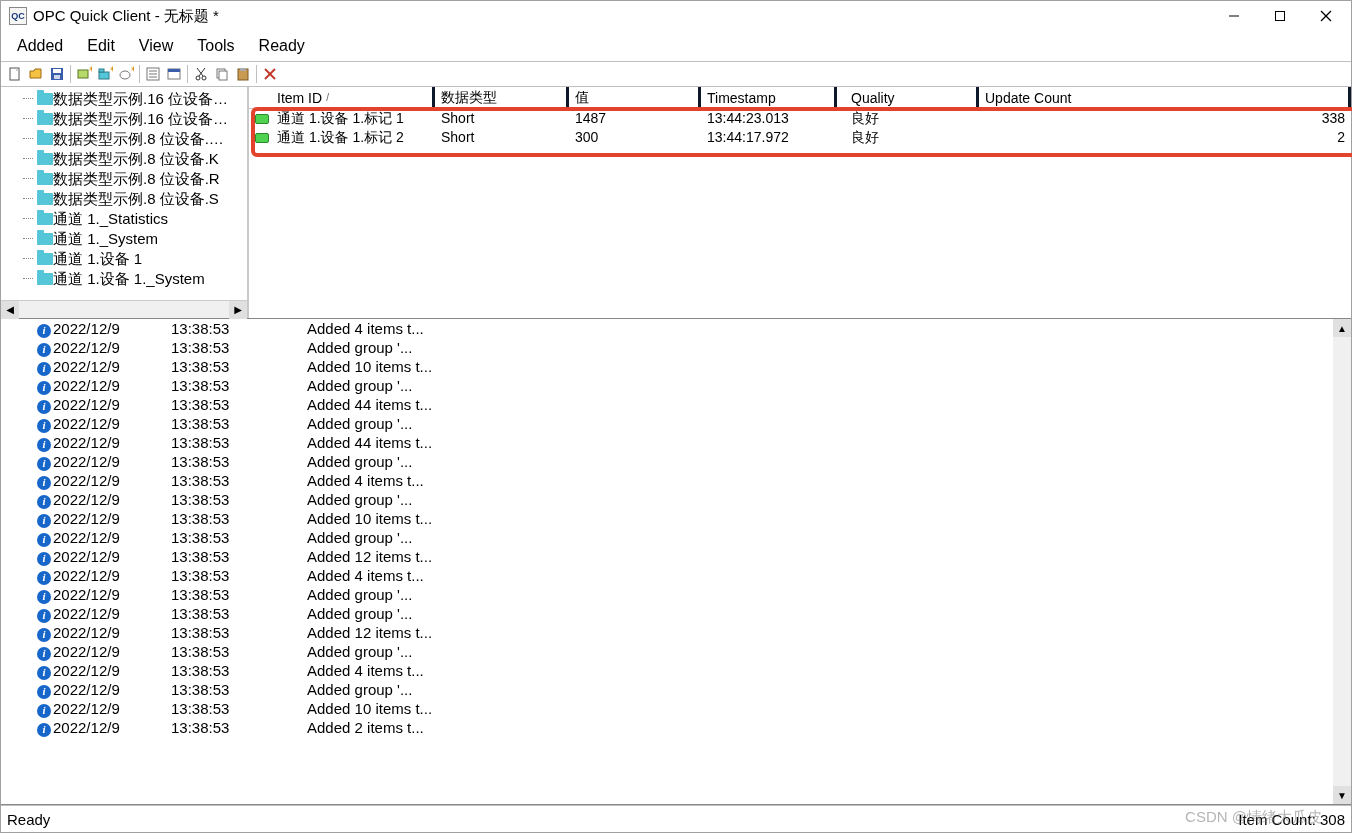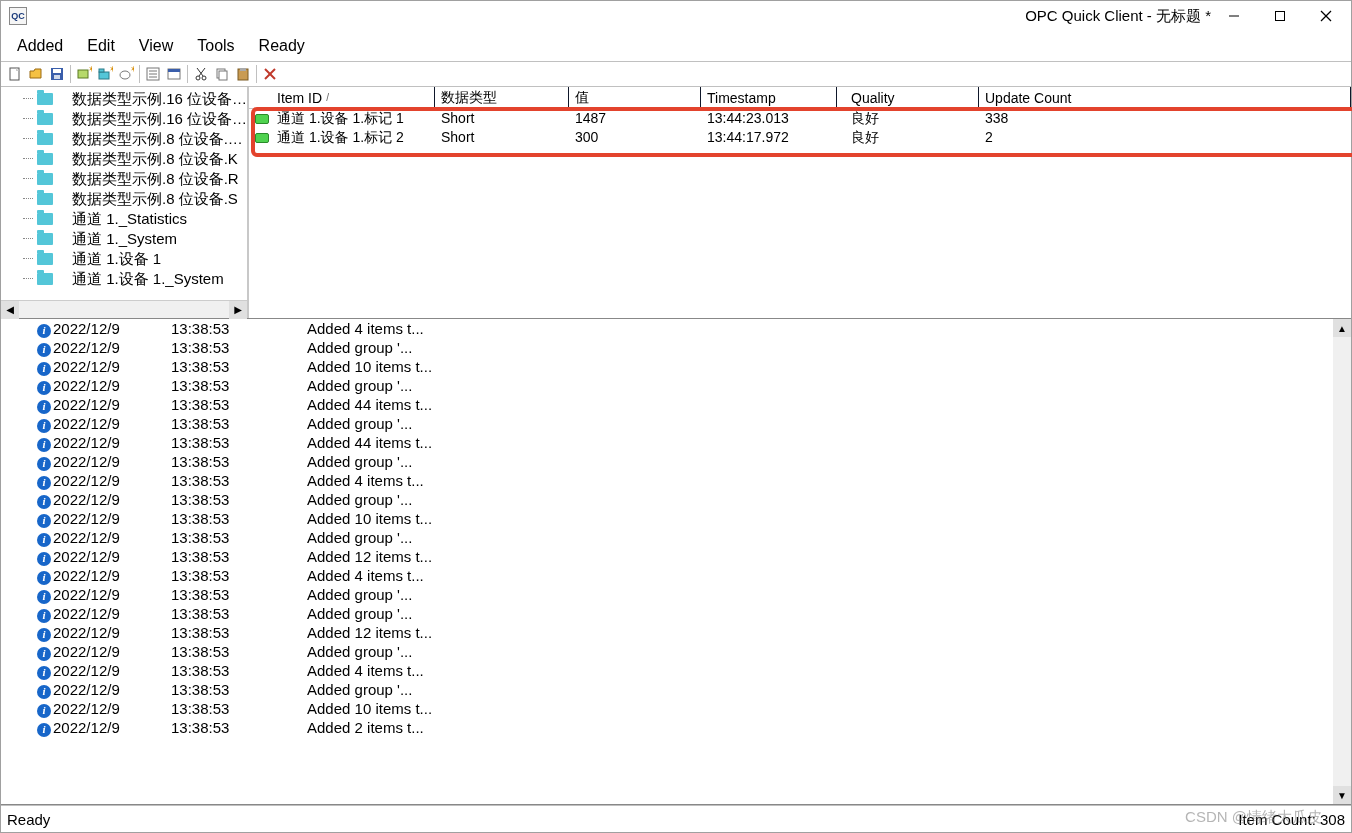--- a/index.html
+++ b/index.html
@@ -3,62 +3,62 @@
 <meta charset="utf-8">
 <style>
   * { box-sizing: border-box; }
   html, body {
     margin: 0; padding: 0; width: 1352px; height: 833px;
     font-family: "Segoe UI", "Microsoft YaHei", sans-serif;
     font-size: 13px; background: #fff; color: #000; overflow: hidden;
     -webkit-font-smoothing: none;
   }
   .window { display: flex; flex-direction: column; height: 100%; border: 1px solid #a0a0a0; }
-  .titlebar { display: flex; align-items: center; height: 30px; padding: 2px 2px; font-size: 15px; text-align: right; }
+  .titlebar { display: flex; align-items: center; height: 30px; padding: 2px 2px; font-size: 15px; }
   .titlebar .app-icon { width: 18px; height: 18px; margin: 0 6px; display: flex; align-items: center; justify-content: center; border: 1px solid #888; background: #f5f5f5; font-size: 9px; font-weight: bold; color: #1a3a7a; }
   .titlebar .title { flex: 1; }
   .win-controls { display: flex; }
   .win-btn { width: 46px; height: 30px; display: flex; align-items: center; justify-content: center; font-size: 14px; font-family: "Segoe UI Symbol", sans-serif; }
   .menubar { display: flex; padding: 2px 4px; font-size: 16px; }
   .menubar > div { padding: 4px 12px; cursor: default; }
   .toolbar { display: flex; align-items: center; padding: 2px 4px; border-top: 1px solid #c0c0c0; border-bottom: 1px solid #c0c0c0; gap: 1px; height: 26px; }
   .tb-btn { width: 20px; height: 20px; display: flex; align-items: center; justify-content: center; }
   .tb-sep { width: 1px; height: 18px; background: #c0c0c0; margin: 0 2px; }
   .workspace { display: flex; height: 232px; border-bottom: 1px solid #888; }
   .tree-pane { width: 248px; display: flex; flex-direction: column; border-right: 2px solid #c8c8c8; }
   .tree-content { flex: 1; overflow: hidden; padding: 2px 0 0 18px; font-size: 15px; line-height: 20px; }
-  .tree-item { display: flex; align-items: center; white-space: nowrap; gap: 19px; padding-left: 18px; position: relative; }
+  .tree-item { display: flex; align-items: center; white-space: nowrap; gap: 0; padding-left: 18px; position: relative; }
   .tree-item::before { content:""; position:absolute; left:4px; top:9px; width:10px; border-top:1px dotted #888; }
   .folder-icon { width: 16px; height: 12px; background: #54c6d8; border-radius: 1px; position: relative; flex-shrink: 0; }
   .folder-icon::before { content: ""; position: absolute; top: -3px; left: 0; width: 7px; height: 3px; background: #54c6d8; border-radius: 1px 1px 0 0; }
   .tree-item.bold .lbl { font-weight: normal; }
   .hscroll { height: 18px; background: #f0f0f0; border-top:1px solid #ccc; display:flex; align-items:center; justify-content:space-between; }
   .hscroll .arrow { width:18px; height:18px; display:flex; align-items:center; justify-content:center; background:#e0e0e0; font-size:10px;}
   .items-pane { flex: 1; display: flex; flex-direction: column; position: relative; }
   .col-headers { display: flex; background: #fff; border-bottom: 1px solid #c8c8c8; height: 22px; align-items: center; font-size: 14px; }
-  .col-headers > div { padding: 2px 6px; border-right: 1px solid #0f172a; height:100%; display:flex; align-items:center; position:relative; }
+  .col-headers > div { padding: 2px 6px; border-right: 3px solid #0f172a; height:100%; display:flex; align-items:center; position:relative; }
   .sort-ind { margin-left:4px; font-size:10px; color:#666;}
   .items-rows { font-size: 14px; line-height: 19px; position: relative; }
   .item-row { display: flex; align-items: center; height: 19px; }
   .item-row > div { padding: 0 6px; overflow: hidden; white-space: nowrap; }
   .tag-icon { width: 14px; height: 10px; border: 1px solid #2a8a2a; background: #4fd24f; border-radius: 2px; margin-right: 4px; display:inline-block; vertical-align:middle;}
   .highlight-box { position: absolute; border: 4px solid #e3432d; border-radius: 6px; pointer-events: none; }
   .log-pane { flex: 1; display: flex; flex-direction: column; border-bottom:1px solid #888;}
   .log-headers { display: flex; background: #fff; border-bottom: 1px solid #c8c8c8; font-size: 15px; height:20px; }
   .log-headers > div { padding: 1px 4px; border-right: 1px solid #d8d8d8; }
   .log-body { flex: 1; overflow: hidden; position:relative;}
   .log-rows { font-size: 15px; line-height: 19px; padding-left: 32px; }
   .log-row { display: flex; align-items: center; height: 19px;}
   .log-row > div { padding: 0 4px; overflow:hidden; white-space:nowrap; }
   .info-icon { width: 14px; height: 14px; border-radius: 50%; background: #1766c9; color: #fff; font-style: italic; font-weight: bold; font-size: 11px; display: inline-flex; align-items: center; justify-content: center; margin-right: 2px; font-family: Georgia, serif;}
   .vscroll { position:absolute; right:0; top:0; bottom:0; width:18px; background:#f0f0f0; display:flex; flex-direction:column; align-items:center; justify-content:space-between;}
   .vscroll .arrow { width:18px; height:18px; display:flex; align-items:center; justify-content:center; background:#e0e0e0; font-size:10px;}
   .statusbar { height: 27px; display: flex; align-items: center; padding: 0 6px; font-size: 15px; border-top:1px solid #c0c0c0; justify-content:space-between;}
   .watermark { position: absolute; right: 30px; bottom: 6px; font-size: 15px; color: rgba(120,120,120,0.55); pointer-events: none; font-family:"Microsoft YaHei", sans-serif;}
-  .c-item { width: 164px; } .c-type { width: 134px; } .c-val { width: 132px; } .c-ts { width: 136px; } .c-q { width: 134px; margin-left: 8px; } .c-uc { flex: 1; }
+  .c-item { width: 164px; } .c-type { width: 134px; } .c-val { width: 132px; } .c-ts { width: 136px; } .c-q { width: 134px; margin-left: 8px; } .c-uc { flex: 1; text-align: right; }
   .lc-date { width: 134px; } .lc-time { width: 136px; } .lc-event { flex: 1; }
 </style>
 </head>
 <body>
 
 <div class="window">
 
   <div class="titlebar">
     <div class="app-icon">QC</div>
     <div class="title">OPC Quick Client - 无标题 *</div>

